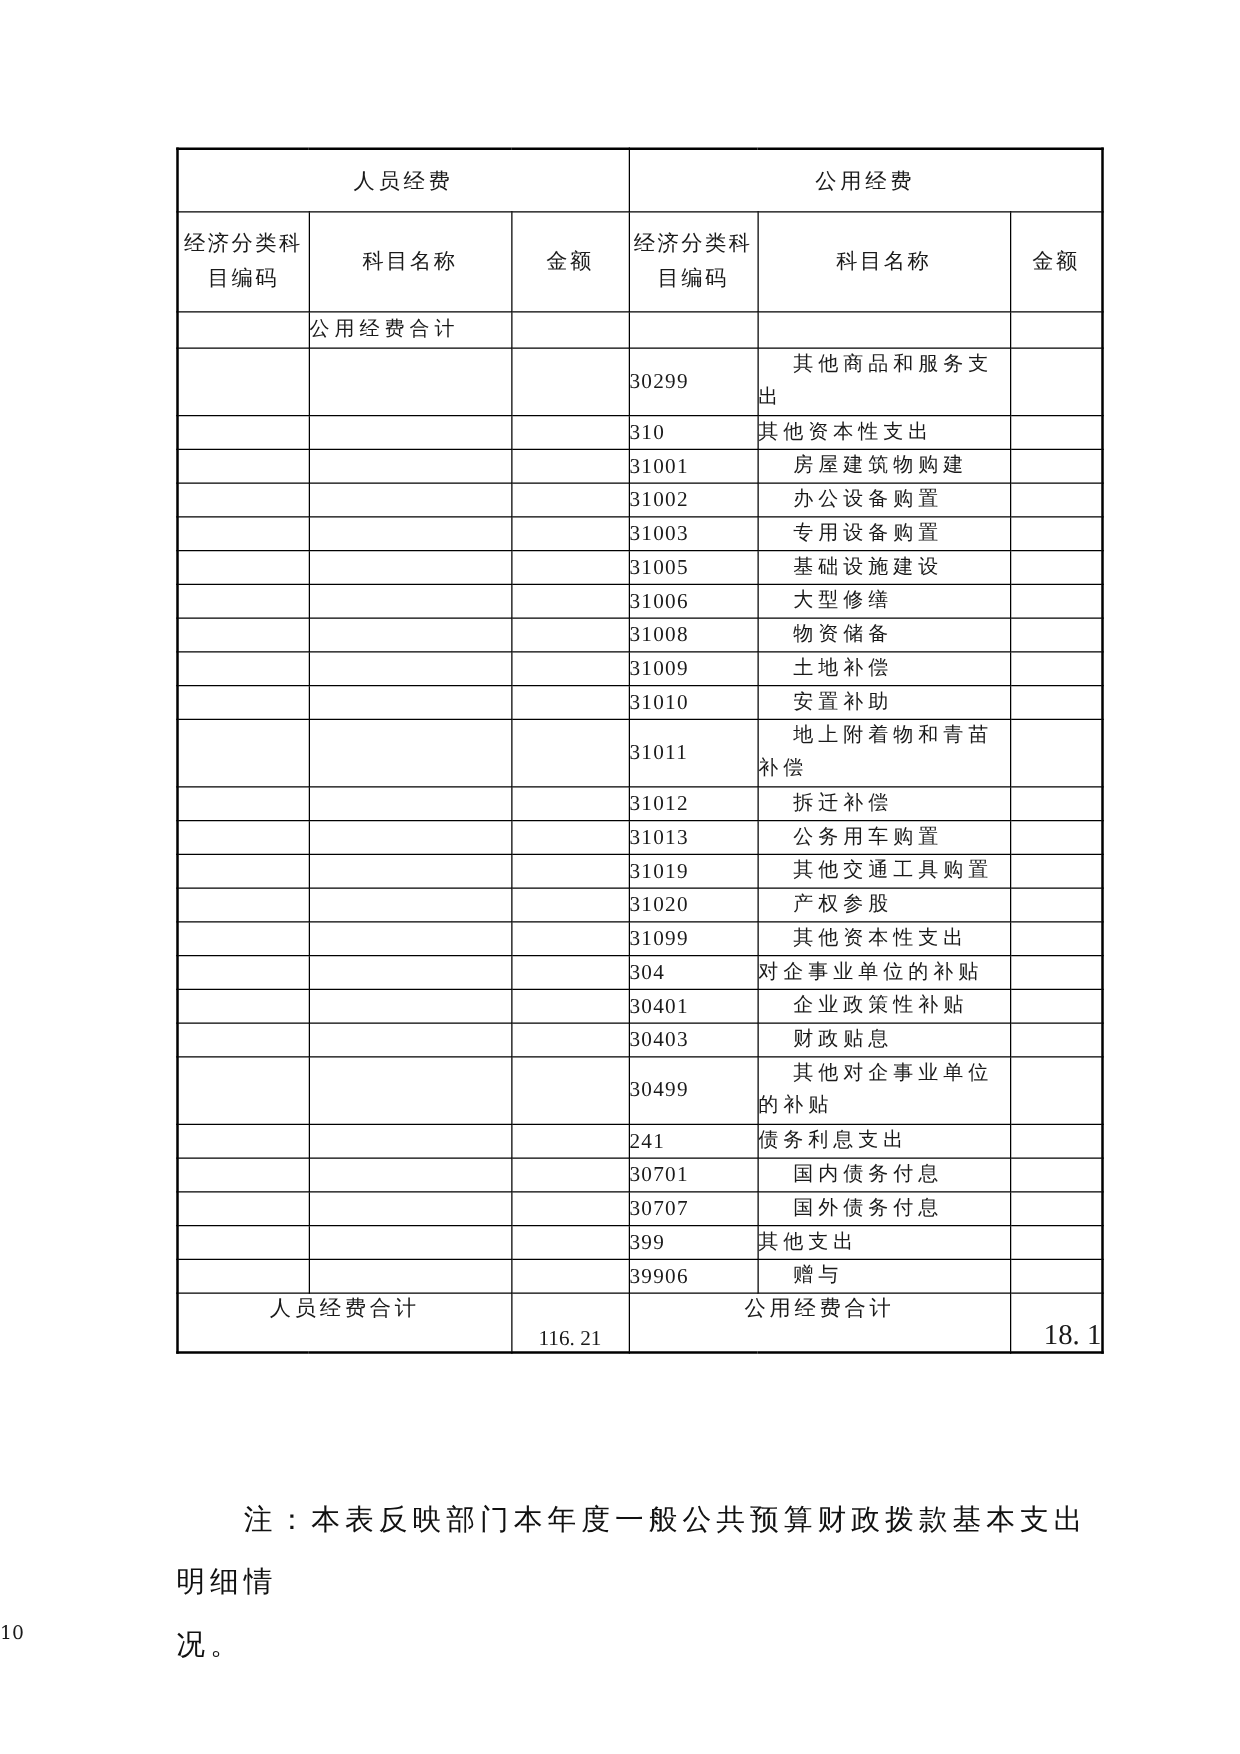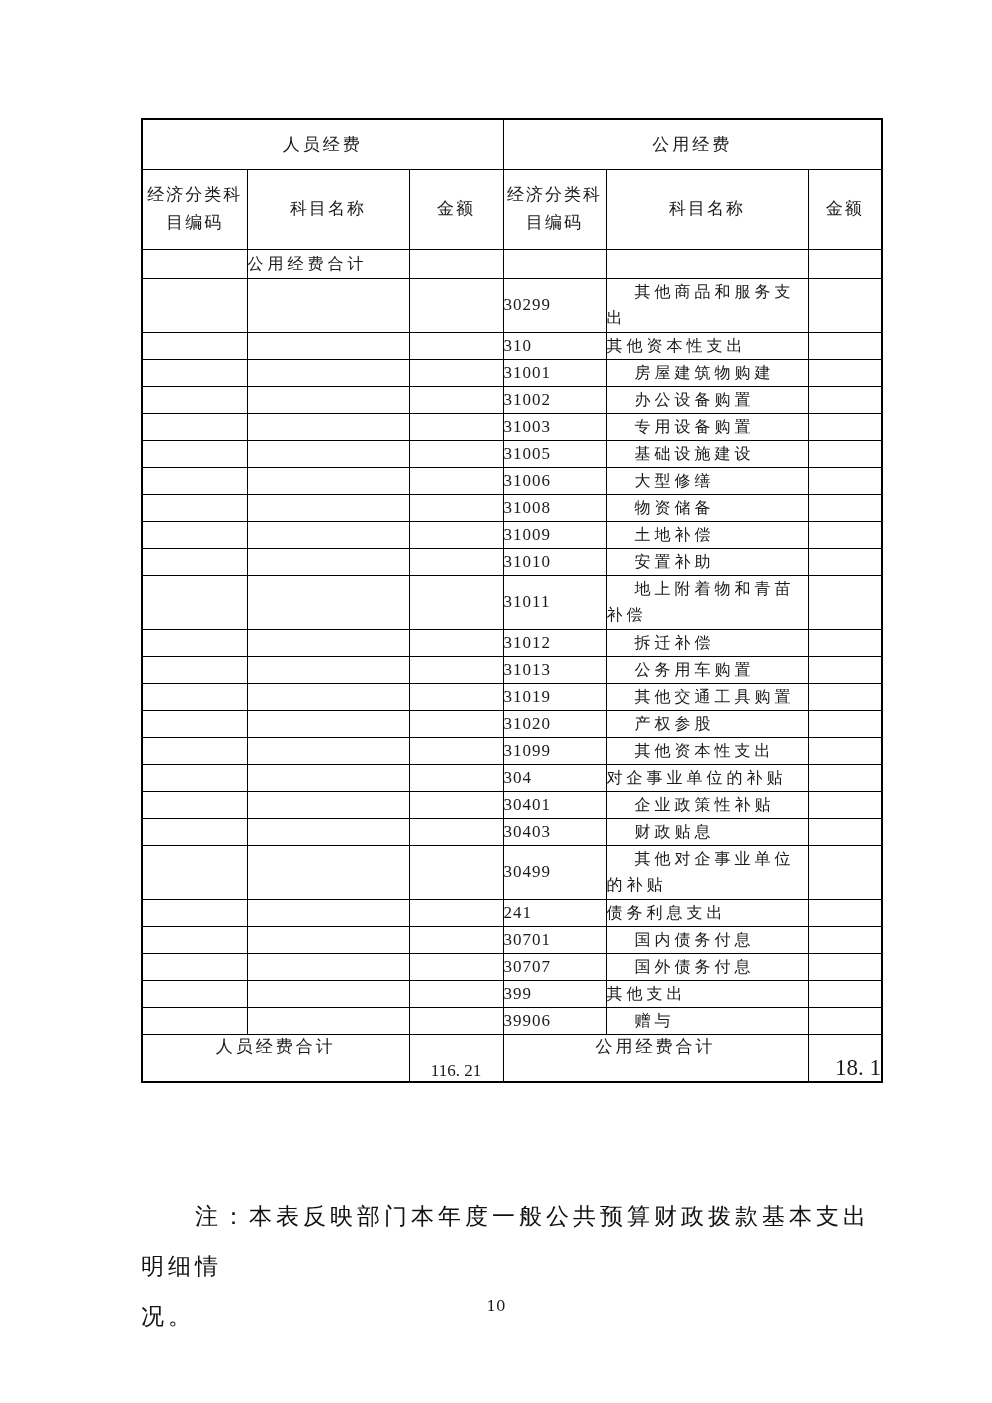--- a/index.html
+++ b/index.html
@@ -103,21 +103,21 @@
     line-height:50px;
     color:#111111;
   }
   .note .note-line1{display:block;text-indent:54px;}
   .note .note-line2{display:block;}
   .page-number{
     position:absolute;
     left:0;
     top:1297px;
     width:992px;
-    text-align:center;
+    text-align:left;
     font-size:15px;
   }
 </style>
 </head>
 <body>
 
 <div class="page">
 
   <table class="budget">
     <colgroup>

